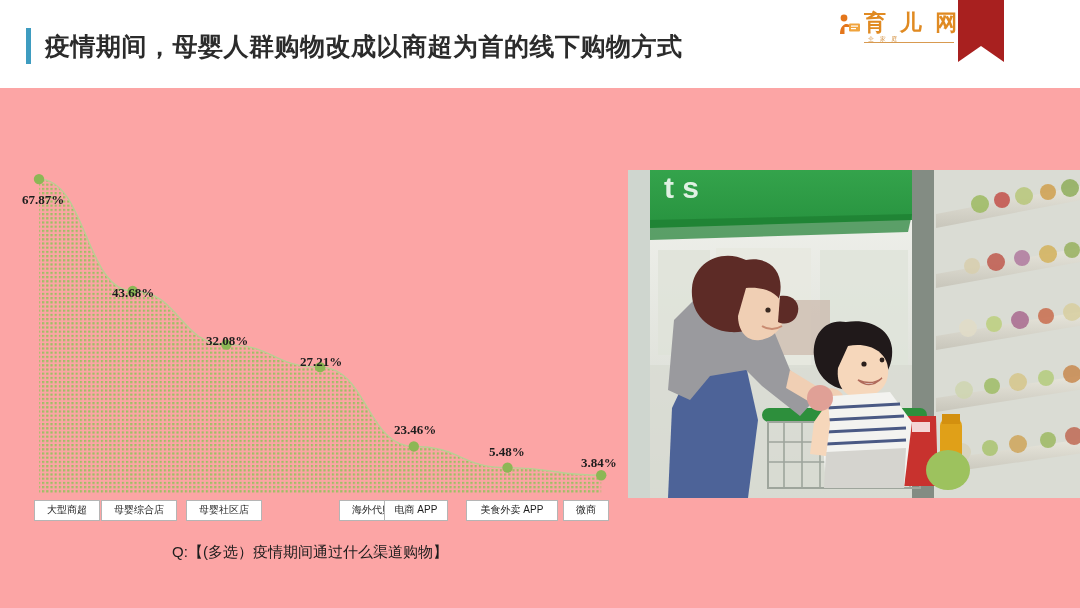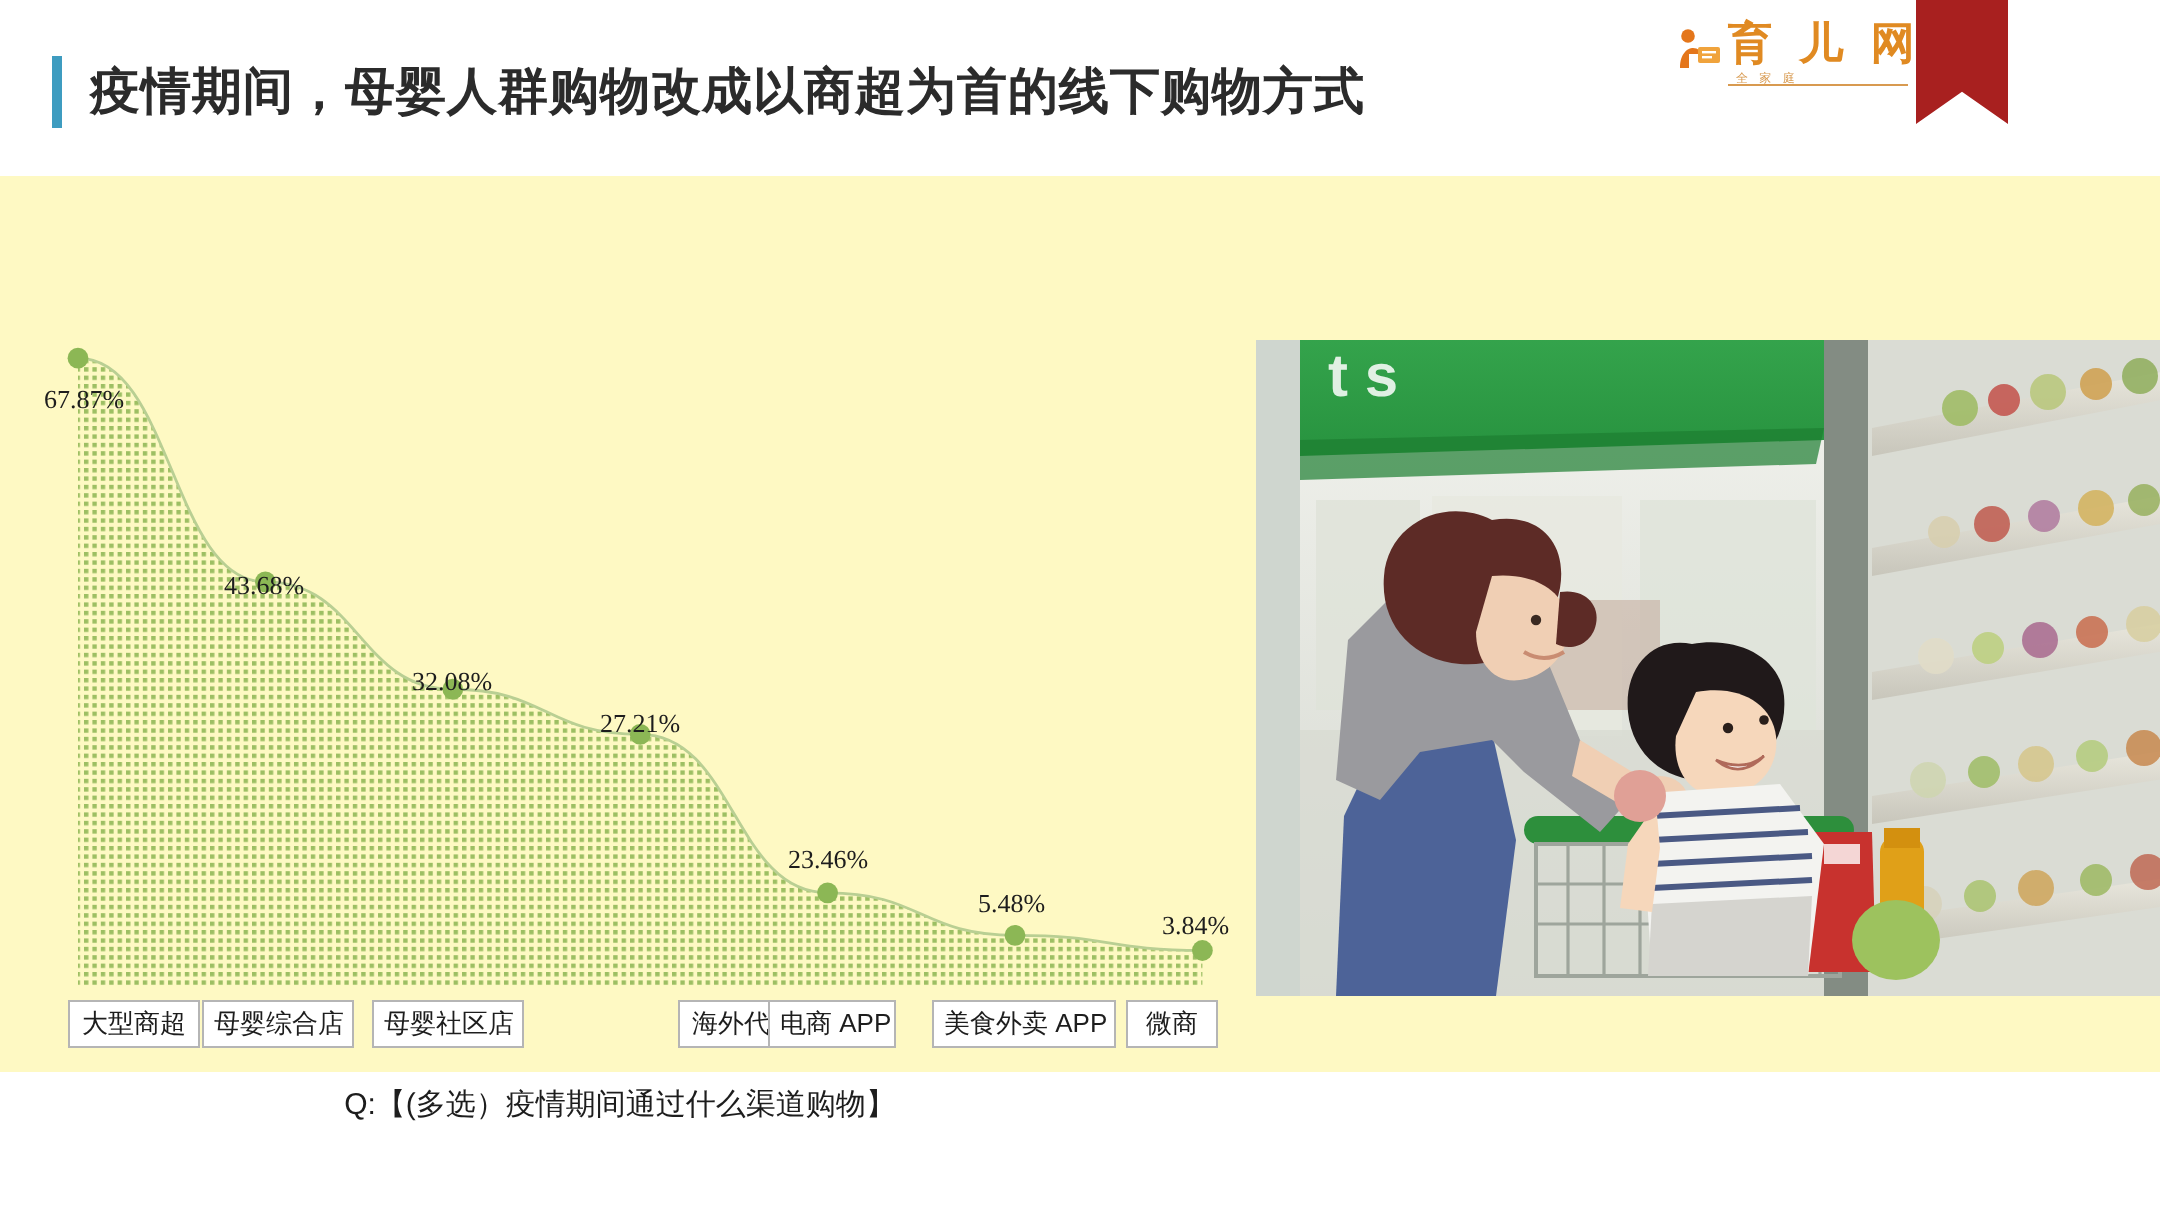--- a/index.html
+++ b/index.html
@@ -13,22 +13,22 @@
     font-family: "Liberation Sans", "DejaVu Sans", sans-serif;
     overflow: hidden;
     position: relative;
   }
 
   
   .slide {
     position: absolute;
     left: 0; top: 0;
     width: 1080px;
-    height: 536px;
-    background: #fef9c3;
+    height: 608px;
+    background: #fca5a5;
   }
 
   
   .header {
     position: absolute;
     left: 0; top: 0;
     width: 1080px;
     height: 88px;
     background: #ffffff;
   }
@@ -139,30 +139,30 @@
     height: 400px;
   }
   .chart-svg {
     position: absolute;
     left: 0; top: 0;
   }
   .value-label {
     position: absolute;
     font-family: "Liberation Serif", "DejaVu Serif", serif;
     font-size: 13px;
-    font-weight: normal;
+    font-weight: bold;
     color: #1d1d1d;
     white-space: nowrap;
   }
   .cat-label {
     position: absolute;
     border: 1px solid #b5b5b5;
     background: #ffffff;
     color: #1d1d1d;
-    font-size: 13px;
+    font-size: 10px;
     line-height: 1;
     padding: 4px 5px 5px 5px;
     white-space: nowrap;
     box-sizing: border-box;
     text-align: center;
   }
 
   
   .caption {
     position: absolute;

